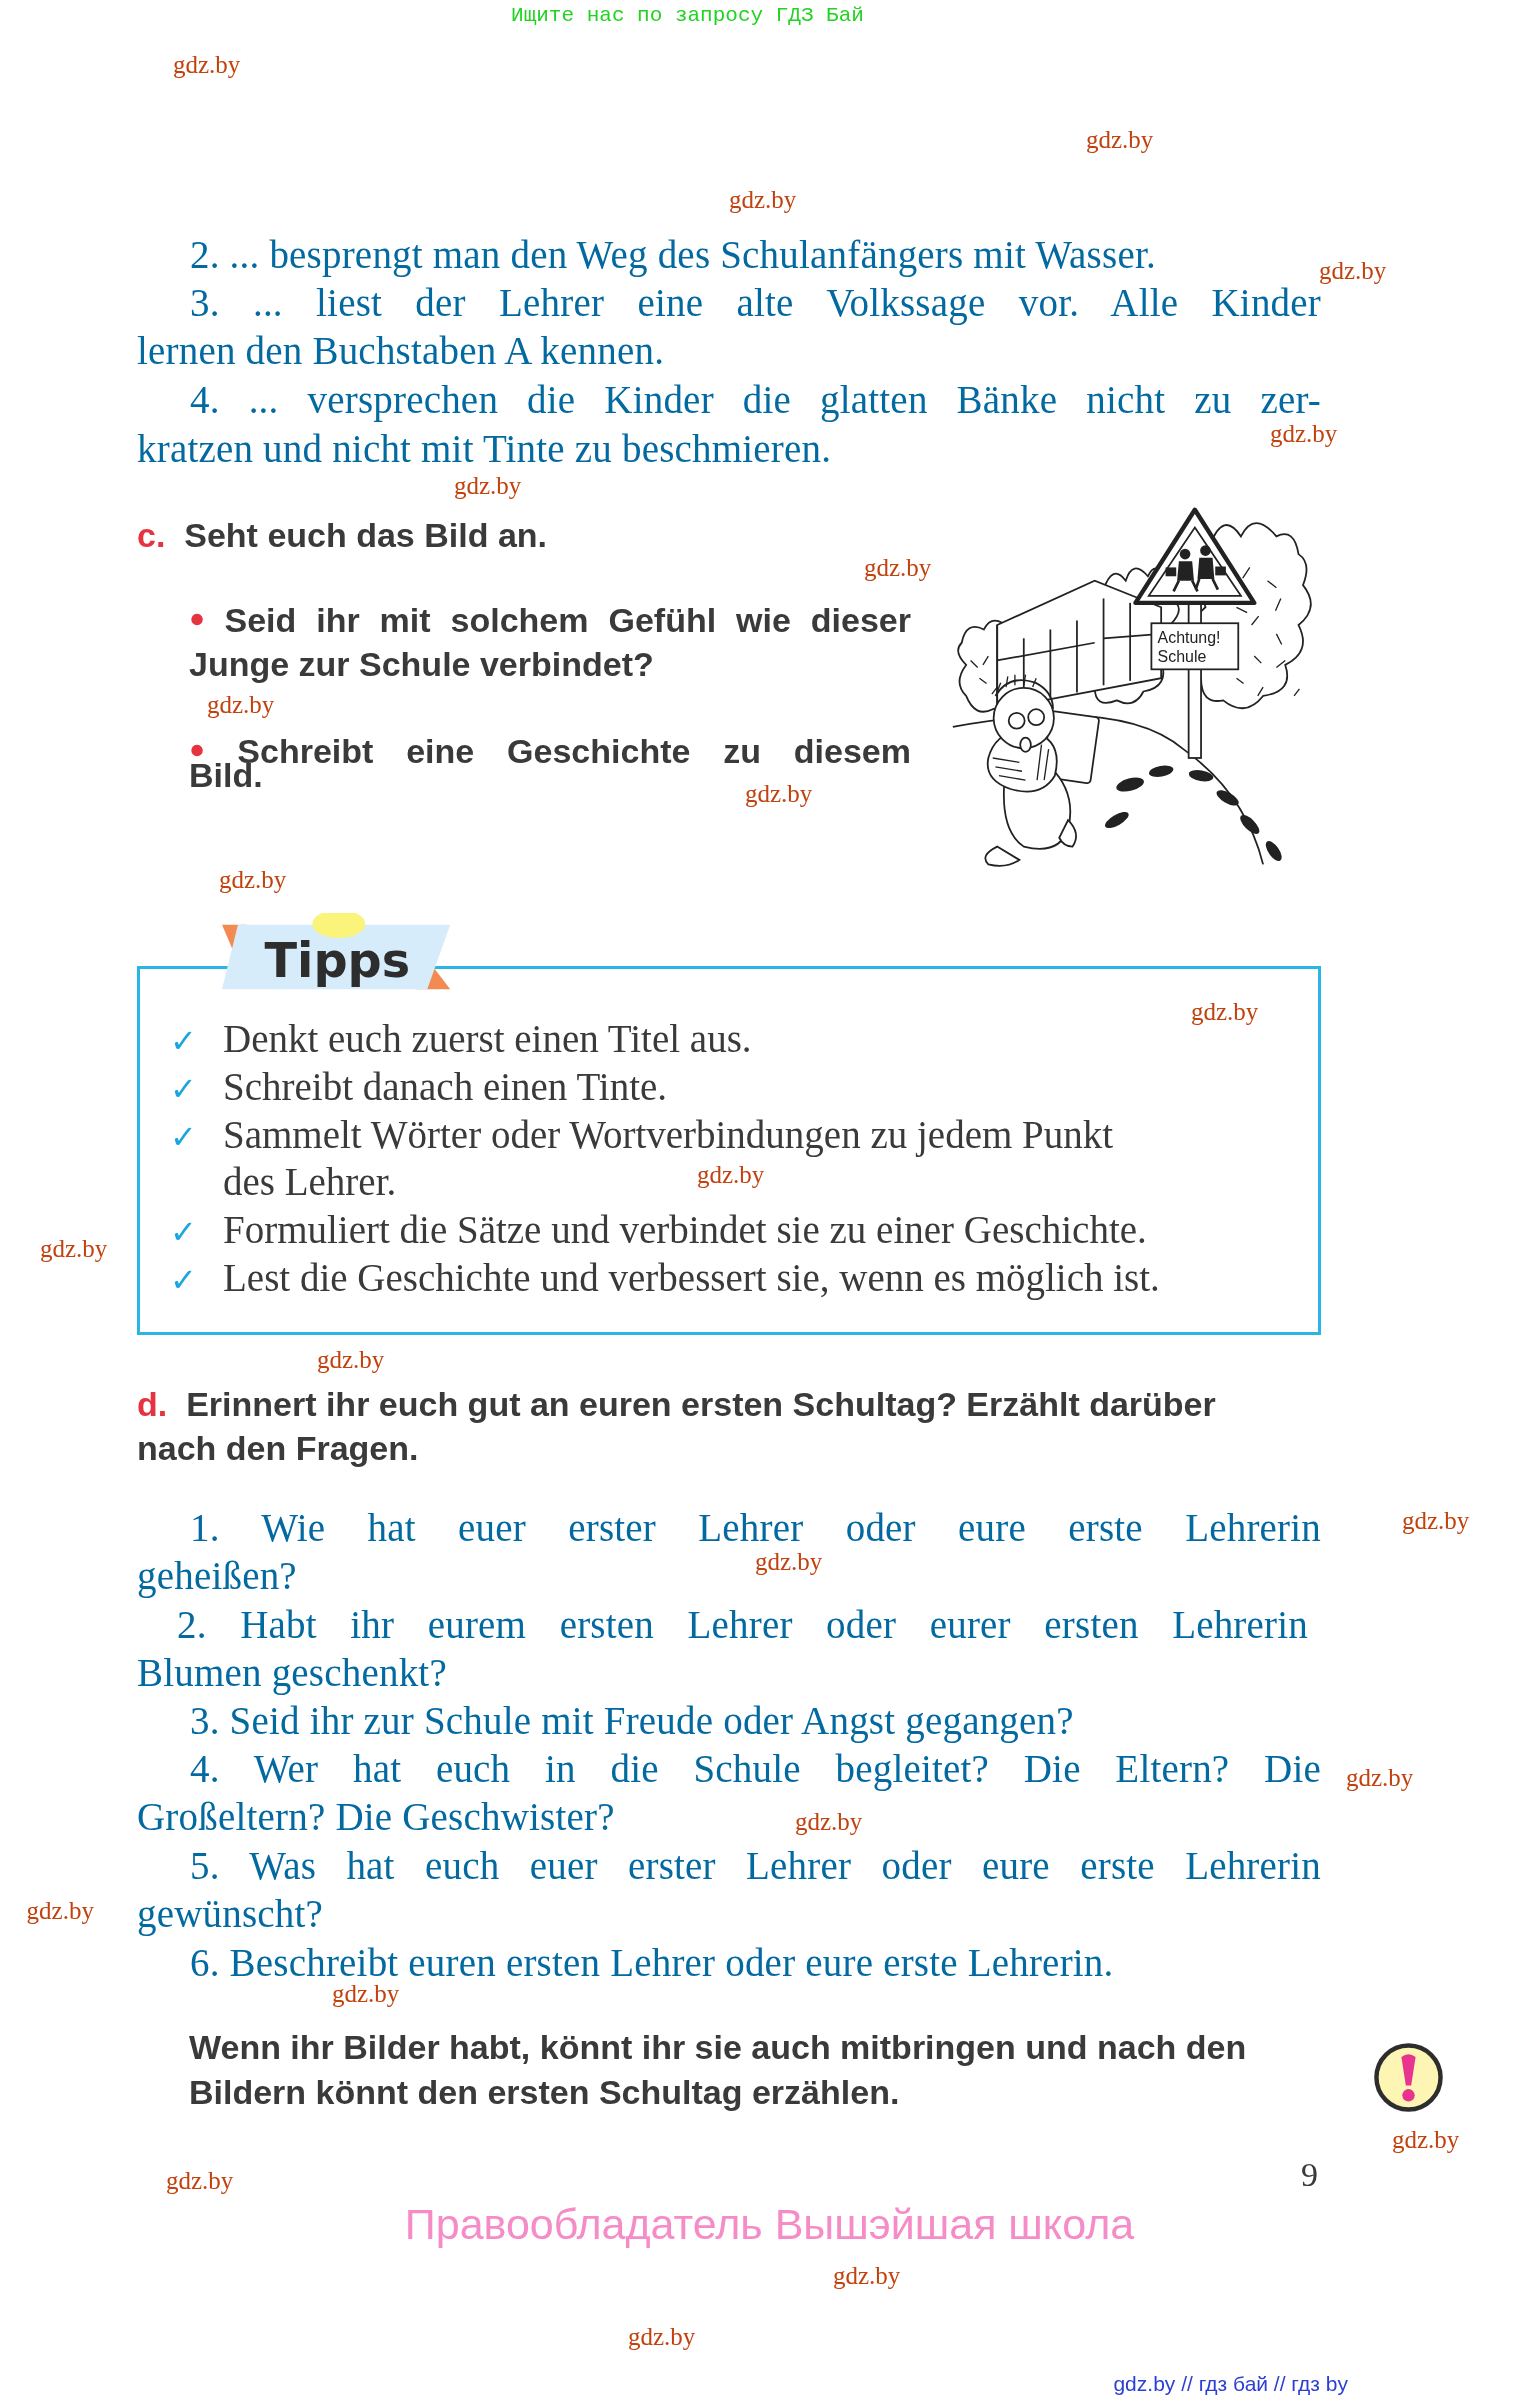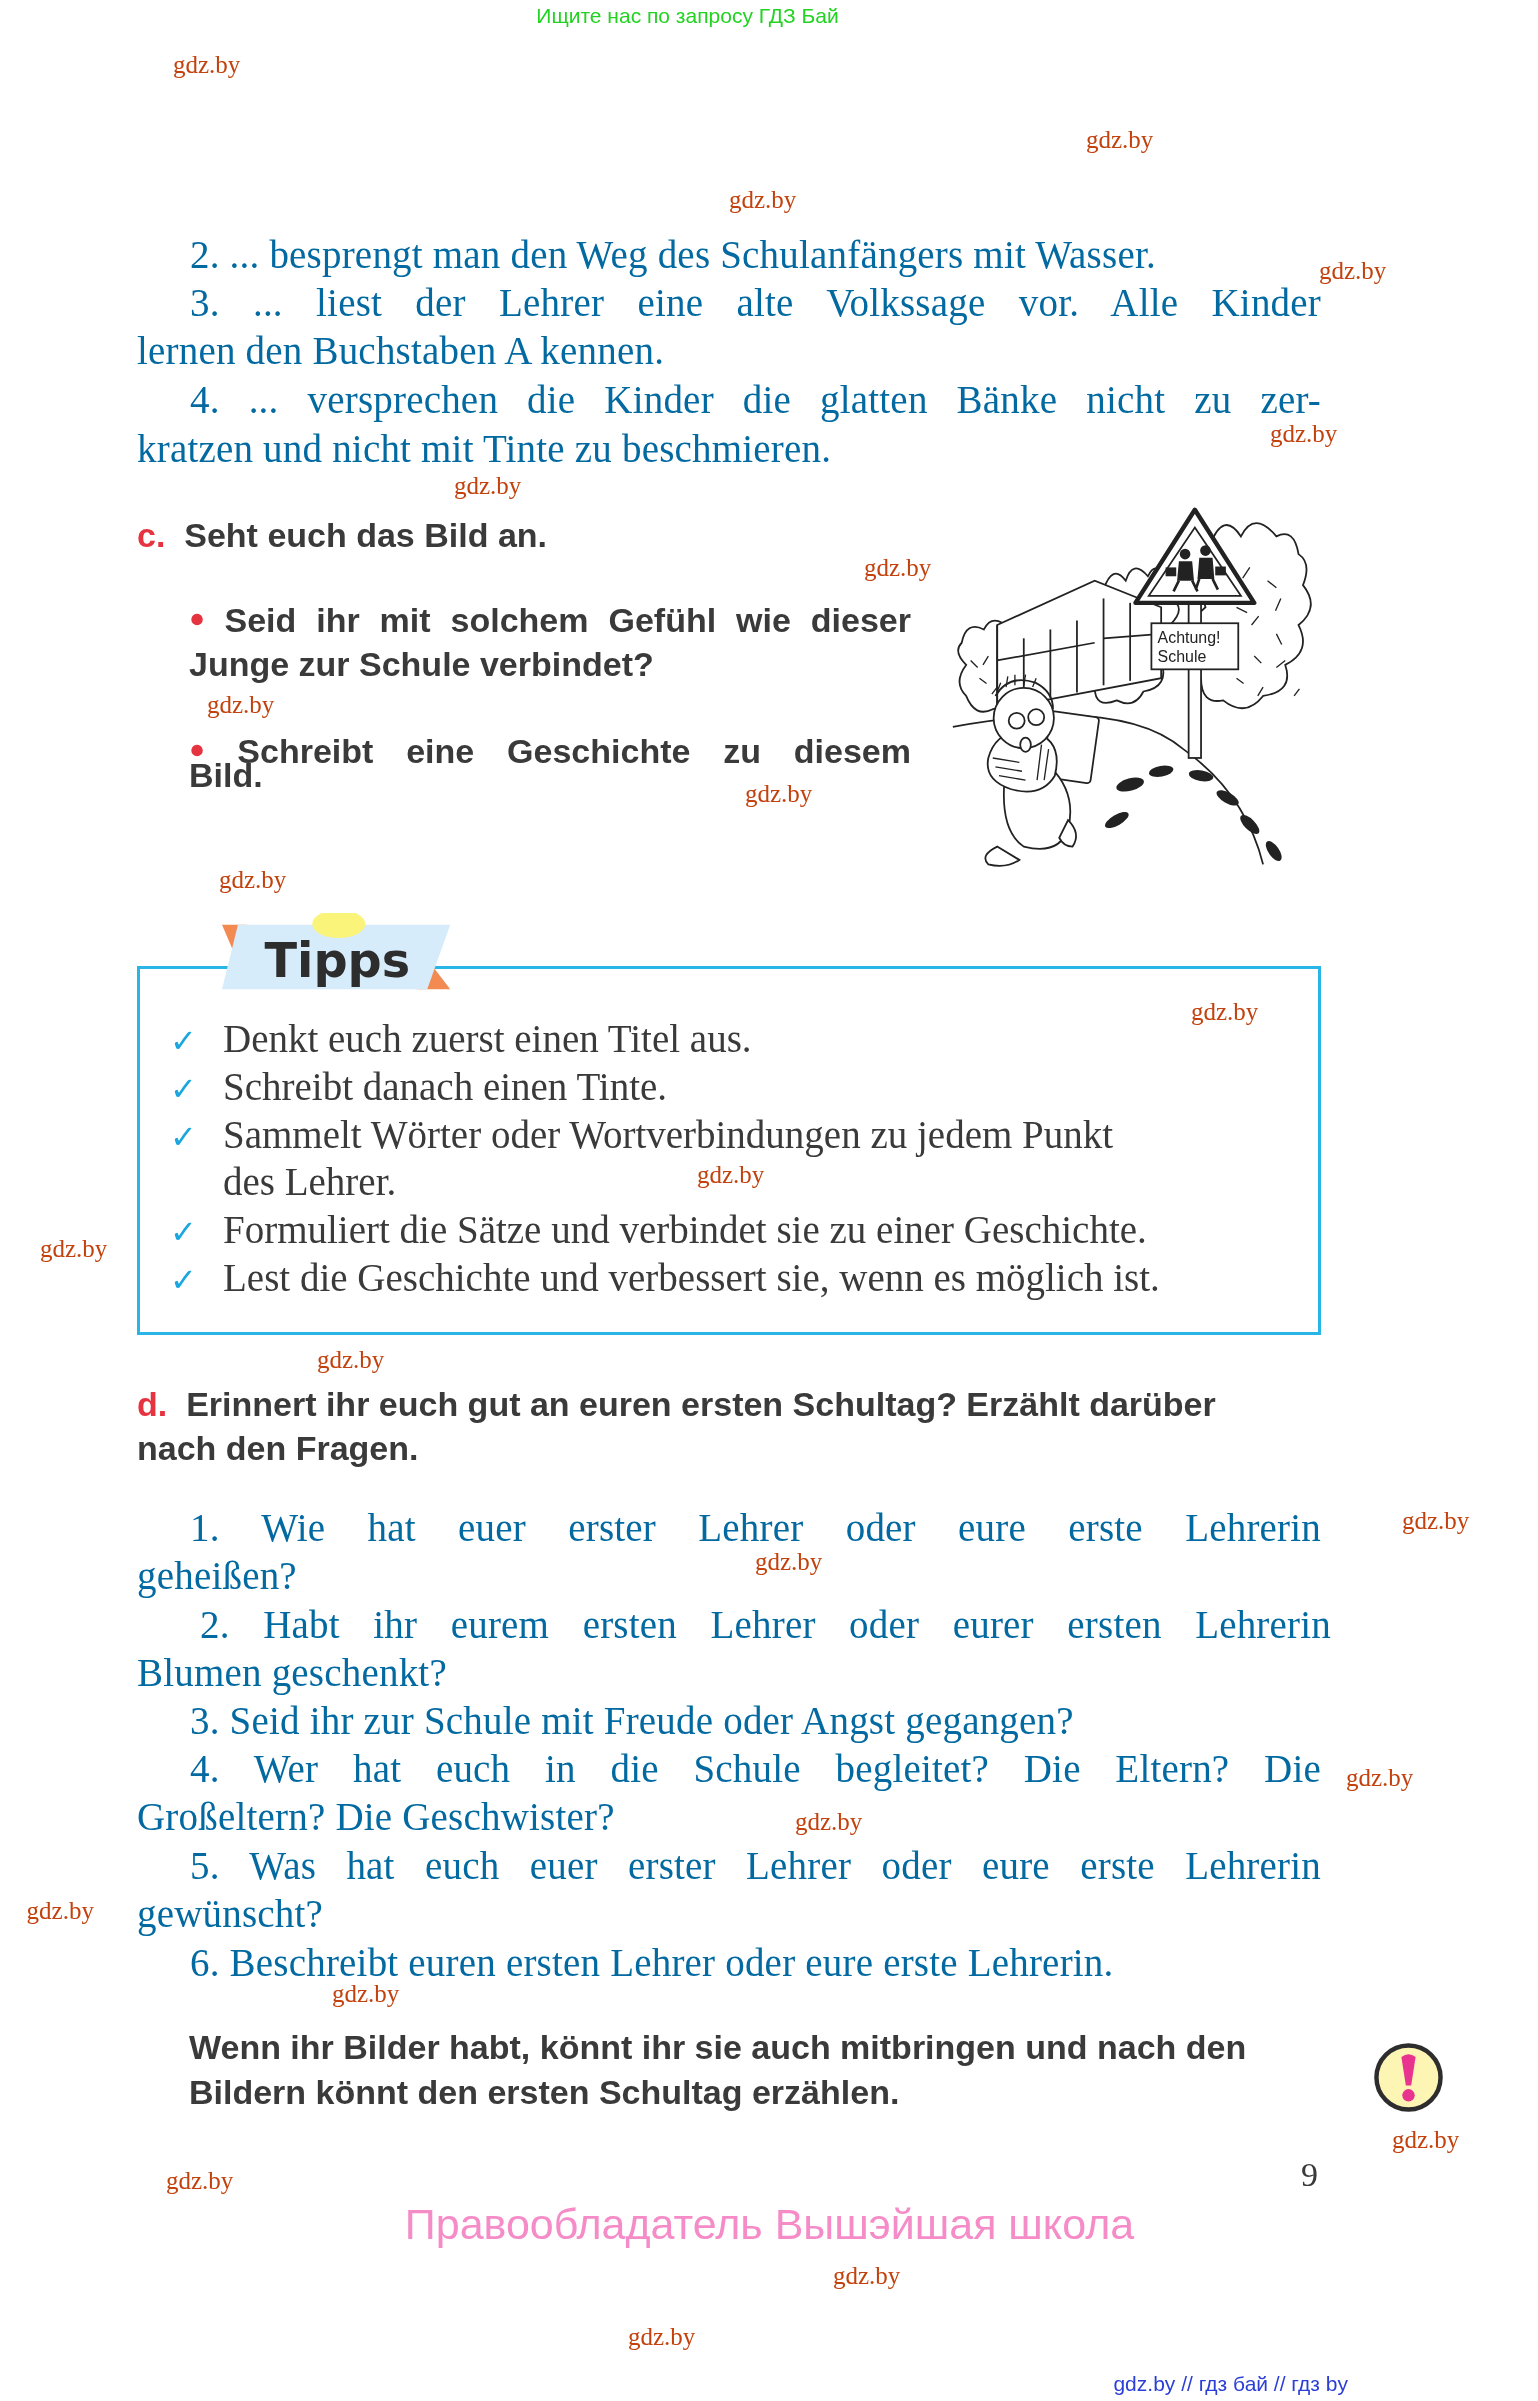--- a/index.html
+++ b/index.html
@@ -1,18 +1,18 @@
 <!DOCTYPE html>
 <html style="font-size:14px"><head>
 <meta charset="utf-8">
 <style>
   html, body { margin: 0; padding: 0; background: #ffffff; }
   body { width: 1539px; height: 2401px; position: relative; overflow: hidden; font-family: "DejaVu Serif", serif; color: #3a3a3a; }
   .wm { position: absolute; font-family: Liberation Serif, serif; font-size: 25px; color: #c2410c; }
-  .top-banner { position: absolute; top: 3.5px; left: 0; width: 1375px; text-align: center; font-family: Liberation Sans, sans-serif; font-size: 21px; color: #22d322; }
+  .top-banner { position: absolute; top: 3.5px; left: 0; width: 1375px; text-align: center; font-family: Liberation Mono, monospace; font-size: 21px; color: #22d322; }
   .serif-line { position: absolute; font-family: "Liberation Serif", serif; font-size: 39px; color: #0369a1; white-space: nowrap; letter-spacing: 0.2px; }
   .just { text-align: justify; text-align-last: justify; }
   .sans-b { position: absolute; font-family: "Liberation Sans", sans-serif; font-weight: bold; font-size: 34px; color: #3a3a3a; white-space: nowrap; }
   .red { color: #e5333f; }
   .bullet { color: #e5333f; font-size: 26.6px; position: relative; top: -5.3px; margin-right: 8.9px; }
   .tipps-box { position: absolute; left: 137px; top: 966px; width: 1184px; height: 369px; border: 3.5px solid #29b6e6; box-sizing: border-box; }
   .tipps-header { position: absolute; left: 222px; top: 913px; width: 230px; height: 89px; }
   .tipp-item { position: absolute; left: 170px; font-family: "Liberation Serif", serif; font-size: 39px; color: #3a3a3a; white-space: nowrap; }
   .check { color: #1aa7e0; font-family: "DejaVu Sans", sans-serif; font-size: 32px; display: inline-block; width: 53px; }
   .page-num { position: absolute; left: 1301px; top: 2156px; font-family: "Liberation Serif", serif; font-size: 34px; color: #3a3a3a; }
@@ -171,21 +171,21 @@
 </div>
 
 <div class="sans-b" style="left:137px;top:1385px">
   <span class="red">d.</span>&nbsp;
   <span>Erinnert ihr euch gut an euren ersten Schultag? Erzählt darüber</span>
 </div>
 <div class="sans-b" style="left:137px;top:1429px">nach den Fragen.</div>
 
 <div class="serif-line just" style="left:190px;top:1505px;width:1131px">1. Wie hat euer erster Lehrer oder eure erste Lehrerin</div>
 <div class="serif-line" style="left:137px;top:1553px">geheißen?</div>
-<div class="serif-line just" style="left:200px;top:1602px;width:1131px">2.  Habt ihr eurem ersten Lehrer oder eurer ersten Lehrerin</div>
+<div class="serif-line just" style="left:177px;top:1602px;width:1131px">2.  Habt ihr eurem ersten Lehrer oder eurer ersten Lehrerin</div>
 <div class="serif-line" style="left:137px;top:1650px">Blumen geschenkt?</div>
 <div class="serif-line" style="left:190px;top:1698px">3.  Seid ihr zur Schule mit Freude oder Angst gegangen?</div>
 <div class="serif-line just" style="left:190px;top:1746px;width:1131px">4.  Wer hat euch in die Schule begleitet? Die Eltern? Die</div>
 <div class="serif-line" style="left:137px;top:1794px">Großeltern? Die Geschwister?</div>
 <div class="serif-line just" style="left:190px;top:1843px;width:1131px">5.  Was hat euch euer erster Lehrer oder eure erste Lehrerin</div>
 <div class="serif-line" style="left:137px;top:1891px">gewünscht?</div>
 <div class="serif-line" style="left:190px;top:1940px">6.  Beschreibt euren ersten Lehrer oder eure erste Lehrerin.</div>
 
 <div class="sans-b" style="left:189px;top:2028px">Wenn ihr Bilder habt, könnt ihr sie auch mitbringen und nach den</div>
 <div class="sans-b" style="left:189px;top:2073px">Bildern könnt den ersten Schultag erzählen.</div>

